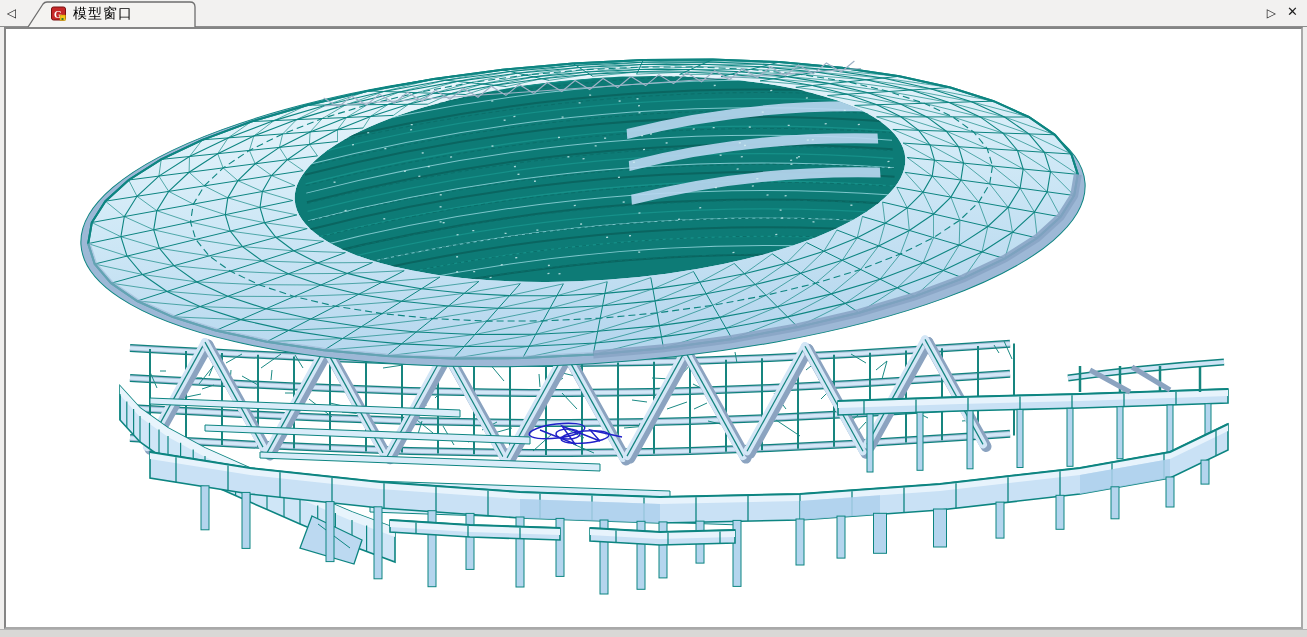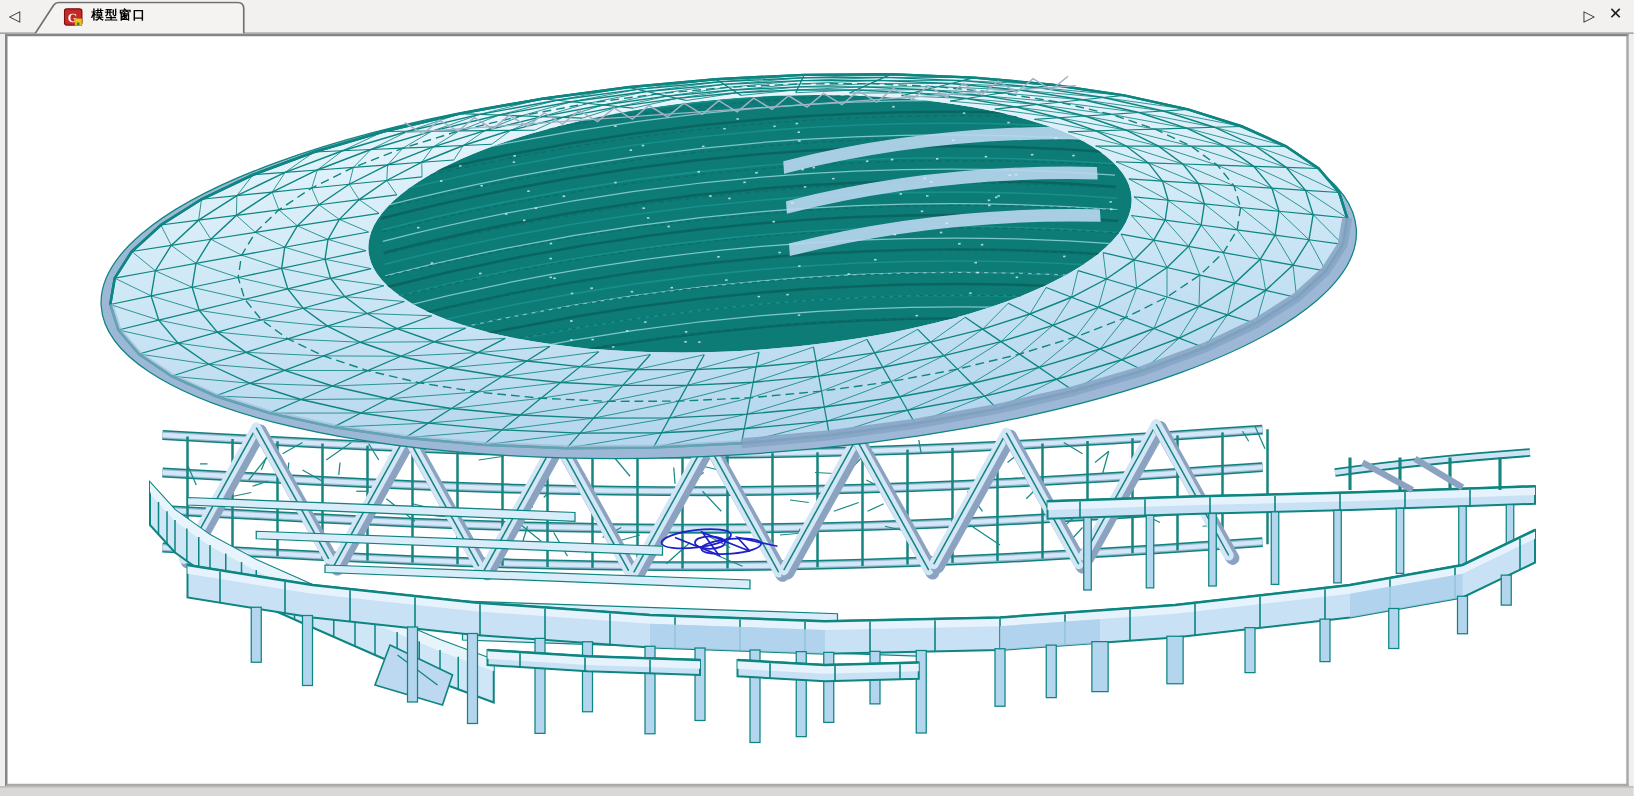--- a/index.html
+++ b/index.html
@@ -17,21 +17,21 @@
     position:absolute;top:5px;color:#1a1a1a;cursor:default;
     font-family:"DejaVu Sans", sans-serif;font-size:12px;line-height:16px;
   }
   .nav.left{left:7px;}
   .nav.right{right:31px;}
   .nav.close{right:9px;font-size:13px;font-weight:600;top:4px;}
   .tab{position:absolute;left:26px;top:1px;width:172px;height:26px;}
   .tab svg.shape{position:absolute;left:0;top:0;}
   .tabicon{position:absolute;left:25px;top:5px;width:16px;height:16px;}
   .tablabel{
-    position:absolute;left:47px;top:4px;font-size:10px;font-weight:bold;color:#000;
+    position:absolute;left:47px;top:4px;font-size:14px;font-weight:normal;color:#000;
     letter-spacing:1px;white-space:nowrap;
   }
   
   .canvas{
     position:absolute;left:4px;top:27px;width:1295px;height:598px;
     background:#fff;border:2px solid;border-color:#858585 #a9a9a9 #a9a9a9 #858585;
   }
   .canvas svg{display:block;}
   .bottomstrip{
     position:absolute;left:0;top:629px;width:1307px;height:8px;

